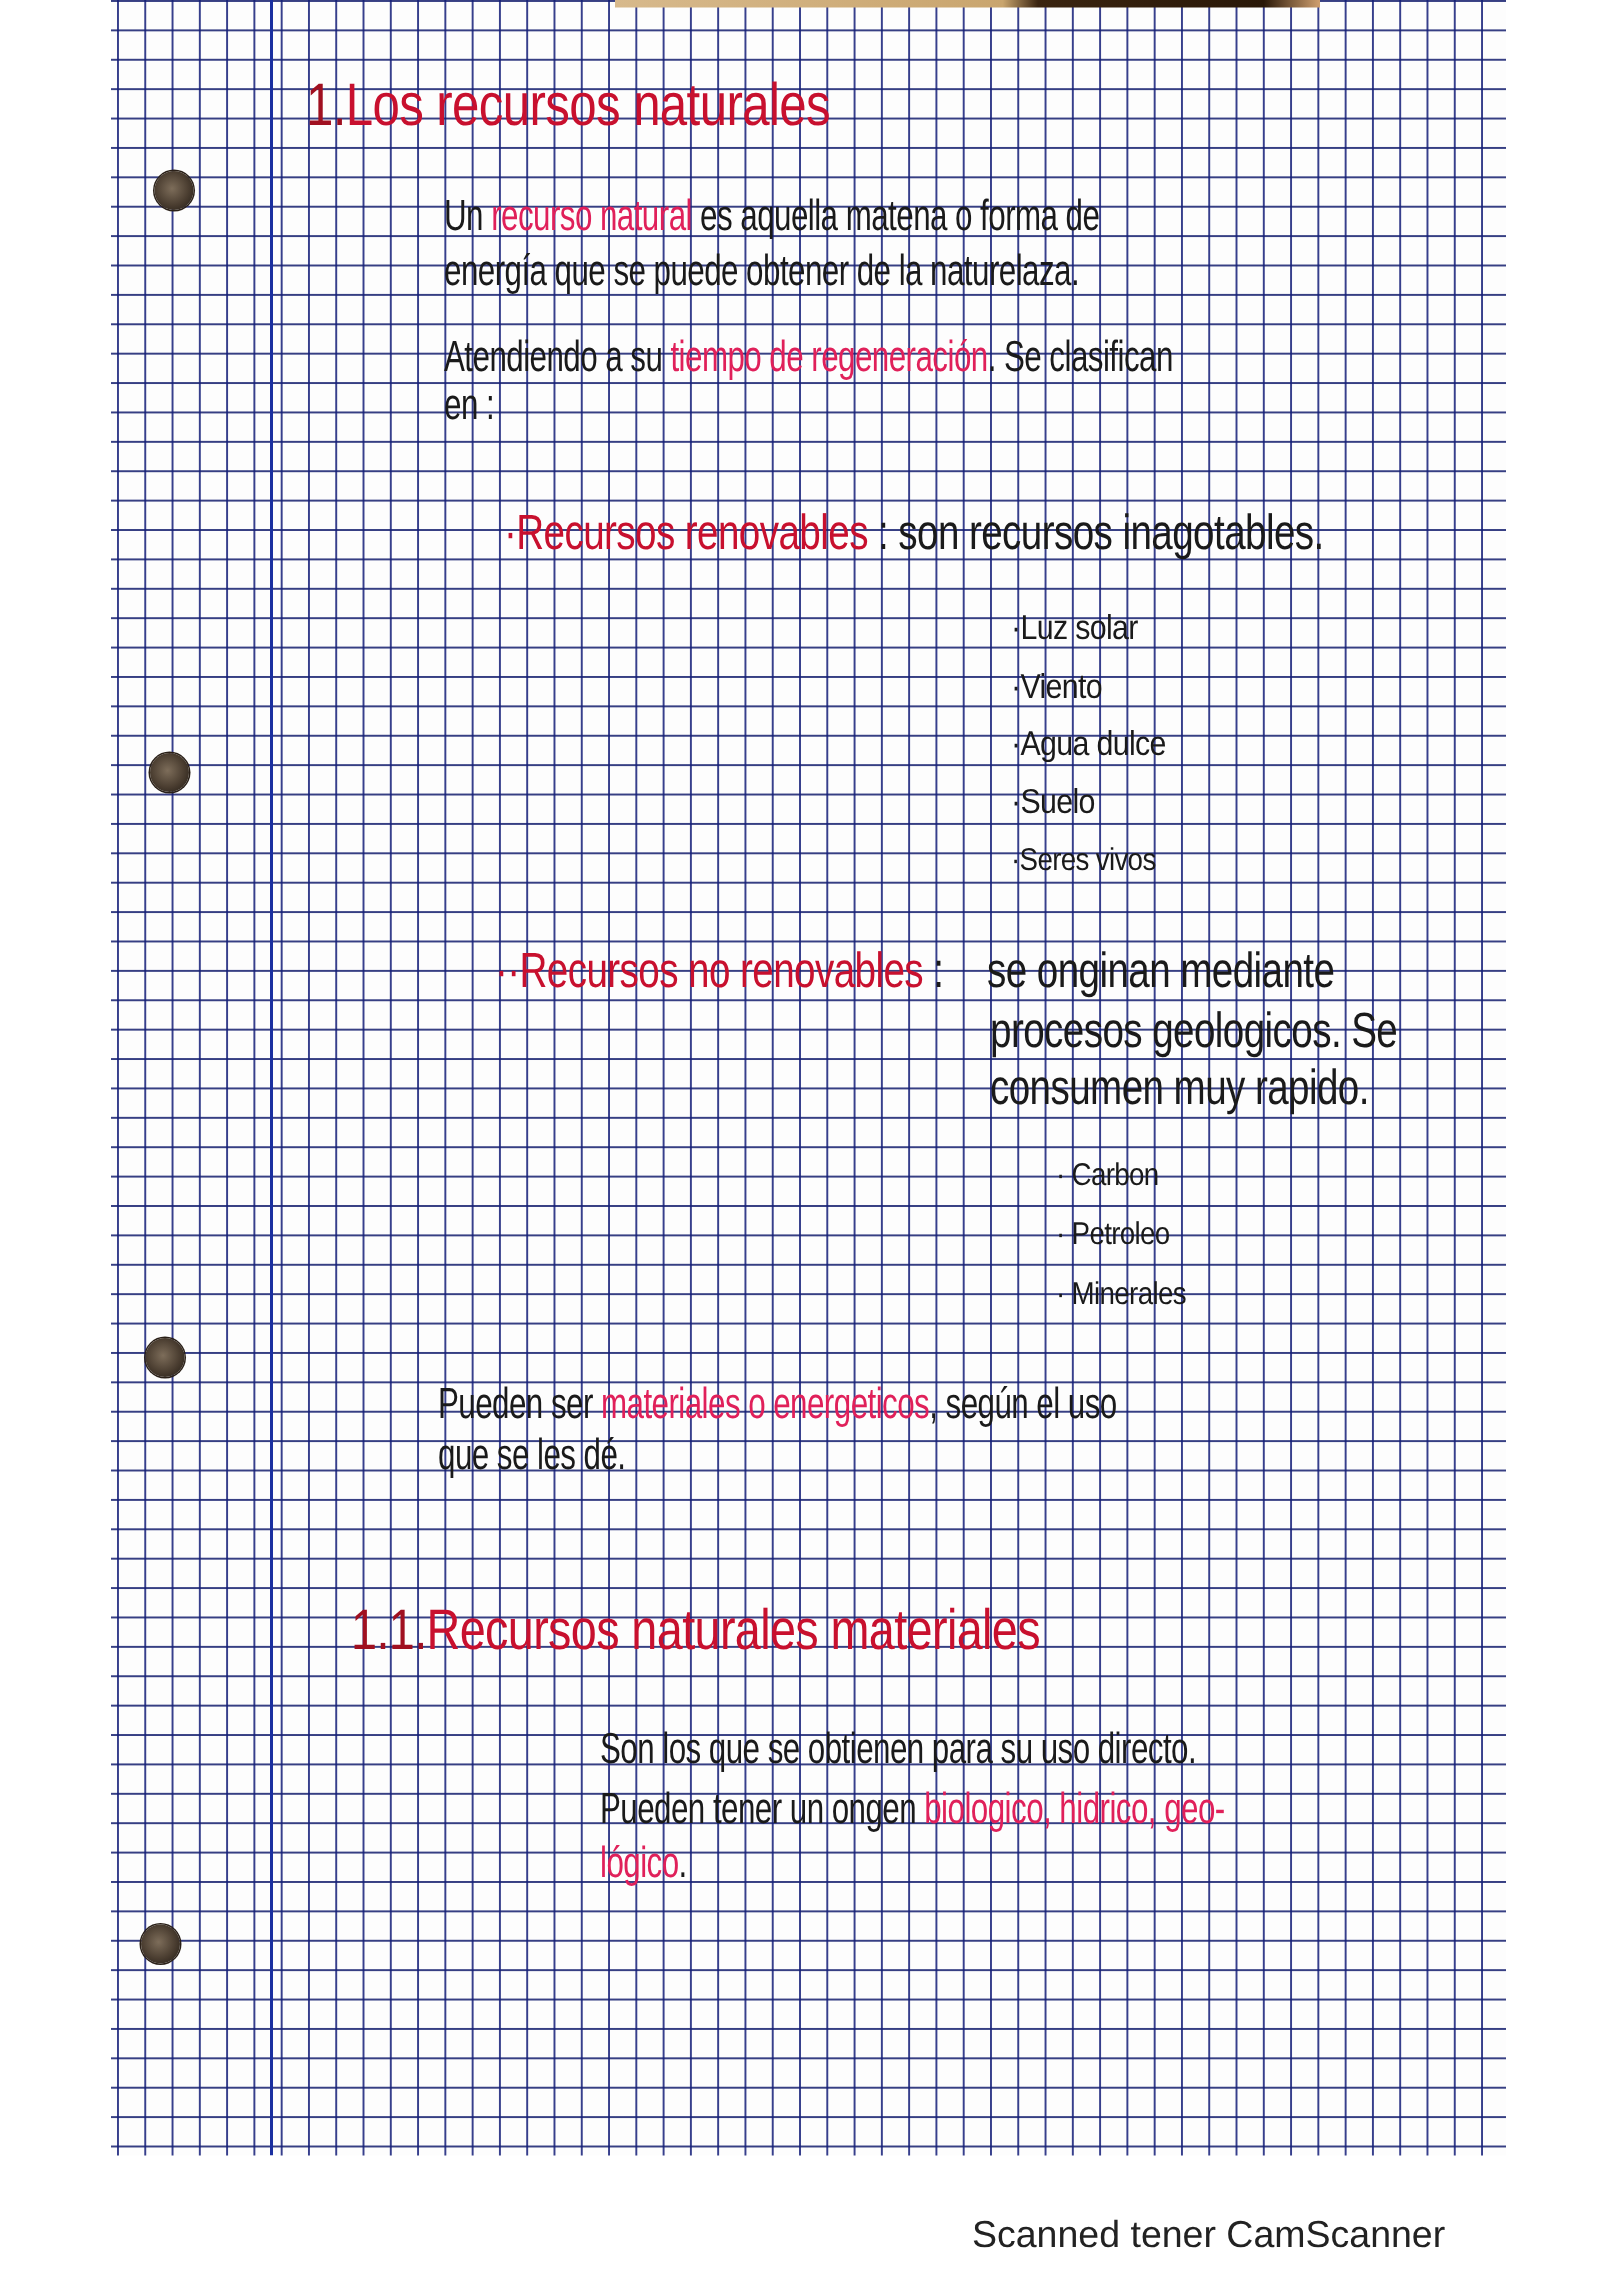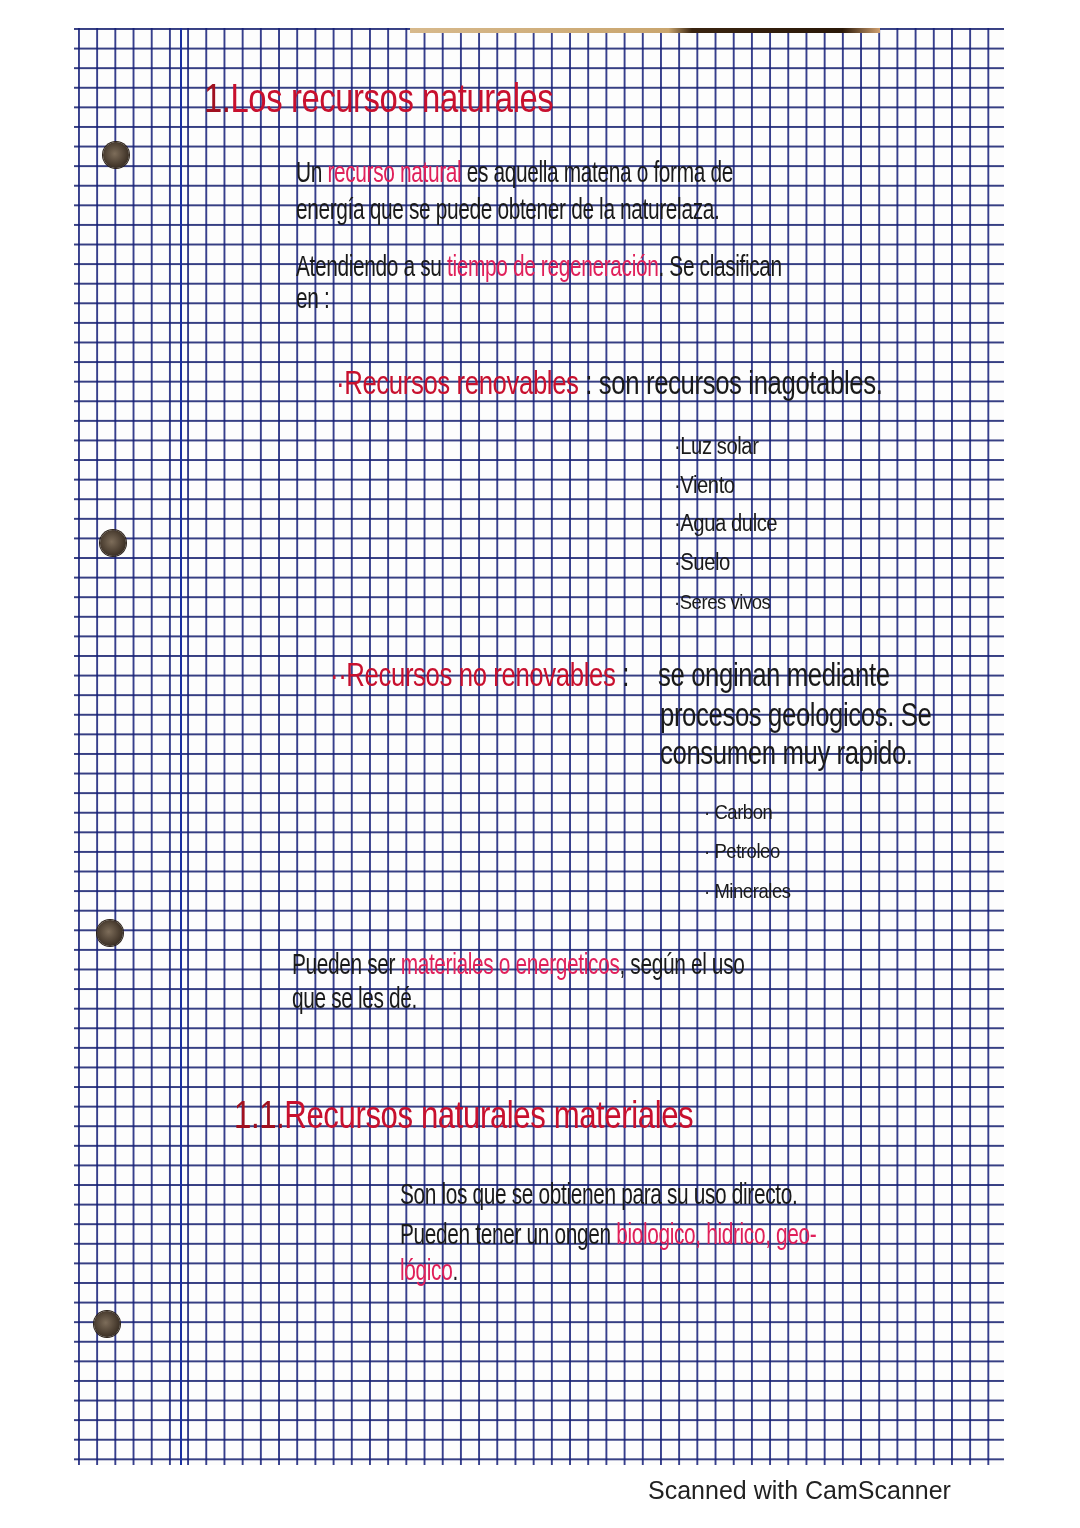--- a/index.html
+++ b/index.html
@@ -10,21 +10,20 @@
   }
   .page {
     position: absolute; left: 74px; top: 0; width: 930px; height: 1437px;
     background-color: #fdfdfd;
     background-image:
       linear-gradient(to right, rgba(20,30,120,0.85) 1.6px, transparent 1.6px),
       linear-gradient(to bottom, rgba(20,30,110,0.85) 1.6px, transparent 1.6px);
     background-size: 18.2px 19.6px;
     background-position: 4px 0px;
     overflow: hidden;
-    margin-top: 28px;
   }
   .top-strip {
     position: absolute; left: 336px; top: 0; width: 470px; height: 5px;
     background: linear-gradient(to right, #d7b98c 0%, #c9a56e 55%, #3a2410 60%, #2a1808 92%, #d0a070 100%);
   }
   .margin-line {
     position: absolute; left: 106px; top: 0; width: 2px; height: 1437px;
     background: #1a2fa0;
   }
   .hole {
@@ -102,13 +101,13 @@
   </div>
   <div class="hw p" style="left:326px; top:1150px;">Son los que se obtienen para su uso directo.</div>
   <div class="hw p" style="left:326px; top:1190px;">
     <span>Pueden tener un ongen </span><span class="pink">biologico, hidrico, geo-</span>
   </div>
   <div class="hw p" style="left:326px; top:1226px;">
     <span class="pink">lógico</span><span>.</span>
   </div>
 </div>
 
-<div class="watermark">Scanned with CamScanner</div>
+<div class="watermark">Scanned tener CamScanner</div>
 
 </body></html>

